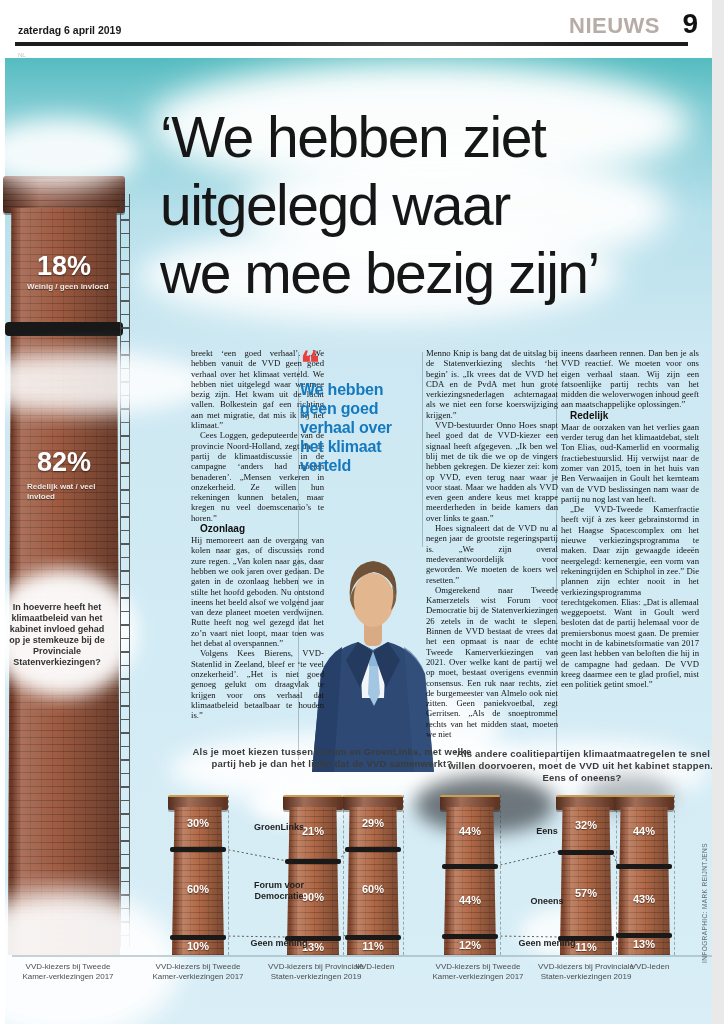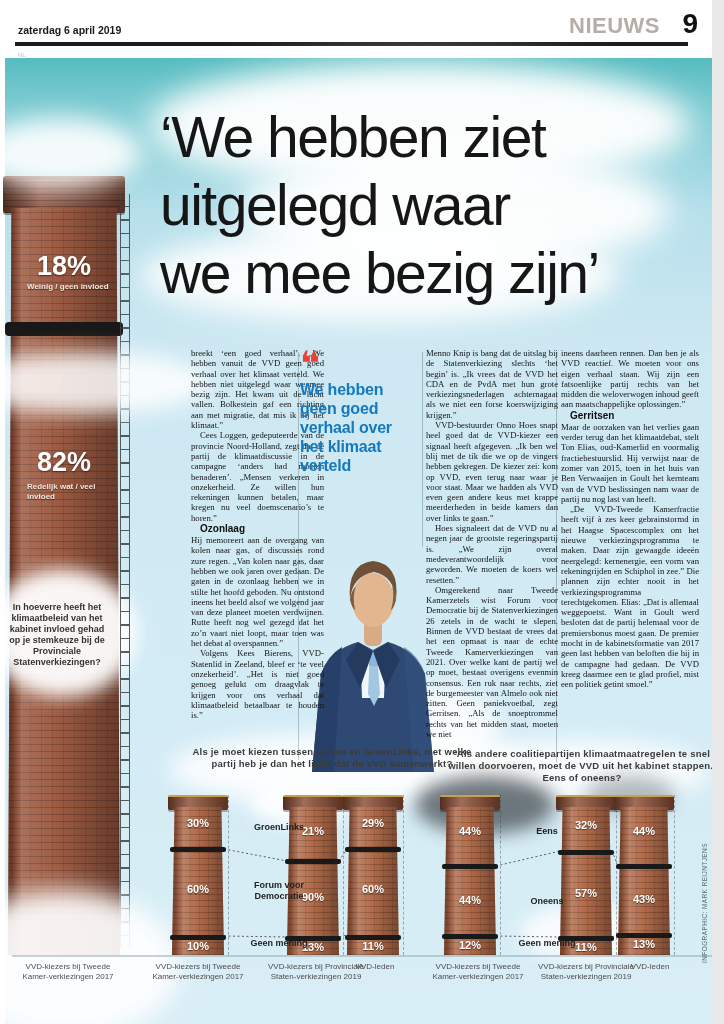--- a/index.html
+++ b/index.html
@@ -168,21 +168,21 @@
 
   <div class="abs bodycol" style="left:426px;top:348px;width:132px;">
     <p class="first">Menno Knip is bang dat de uitslag bij de Statenverkiezing slechts ‘het begin’ is. „Ik vrees dat de VVD het CDA en de PvdA met hun grote verkiezingsnederlagen achternagaat als we niet een forse koerswijziging krijgen.”</p>
     <p>VVD-bestuurder Onno Hoes snapt heel goed dat de VVD-kiezer een signaal heeft afgegeven. „Ik ben wel blij met de tik die we op de vingers hebben gekregen. De kiezer zei: kom op VVD, even terug naar waar je voor staat. Maar we hadden als VVD even geen andere keus met krappe meerderheden in beide kamers dan over links te gaan.”</p>
     <p>Hoes signaleert dat de VVD nu al negen jaar de grootste regeringspartij is. „We zijn overal medeverantwoordelijk voor geworden. We moeten de koers wel resetten.”</p>
     <p>Omgerekend naar Tweede Kamerzetels wist Forum voor Democratie bij de Statenverkiezingen 26 zetels in de wacht te slepen. Binnen de VVD bestaat de vrees dat het een opmaat is naar de echte Tweede Kamerverkiezingen van 2021. Over welke kant de partij wel op moet, bestaat overigens evenmin consensus. Een ruk naar rechts, ziet de burgemeester van Almelo ook niet zitten. Geen paniekvoetbal, zegt Gerritsen. „Als de snoeptrommel rechts van het midden staat, moeten we niet</p>
   </div>
 
   <div class="abs bodycol" style="left:561px;top:348px;width:138px;">
     <p class="first">ineens daarheen rennen. Dan ben je als VVD reactief. We moeten voor ons eigen verhaal staan. Wij zijn een fatsoenlijke partij rechts van het midden die weloverwogen inhoud geeft aan maatschappelijke oplossingen.”</p>
-    <p class="subhead">Gerritsen</p>
+    <p class="subhead">Redelijk</p>
     <p class="first">Maar de oorzaken van het verlies gaan verder terug dan het klimaatdebat, stelt Ton Elias, oud-Kamerlid en voormalig fractiebestuurslid. Hij verwijst naar de zomer van 2015, toen in het huis van Ben Verwaaijen in Goult het kernteam van de VVD beslissingen nam waar de partij nu nog last van heeft.</p>
     <p>„De VVD-Tweede Kamerfractie heeft vijf à zes keer gebrainstormd in het Haagse Spacescomplex om het nieuwe verkiezingsprogramma te maken. Daar zijn gewaagde ideeën neergelegd: kernenergie, een vorm van rekeningrijden en Schiphol in zee.” Die plannen zijn echter nooit in het verkiezingsprogramma terechtgekomen. Elias: „Dat is allemaal weggepoetst. Want in Goult werd besloten dat de partij helemaal voor de premiersbonus moest gaan. De premier mocht in de kabinetsformatie van 2017 geen last hebben van beloften die hij in de campagne had gedaan. De VVD kreeg daarmee een te glad profiel, mist een politiek getint smoel.”</p>
   </div>
 
   <svg class="abs portrait" viewBox="0 0 158 224">
 
     <path d="M18,224 L27,126 Q38,101 64,94 L79,102 L94,94 Q120,101 131,126 L140,224 Z" fill="#2e4a74"></path>
     <path d="M27,126 Q33,108 48,99 L40,224 L18,224 Z" fill="#27406a"></path>
     <path d="M131,126 Q125,108 110,99 L120,224 L140,224 Z" fill="#35538199"></path>
 

